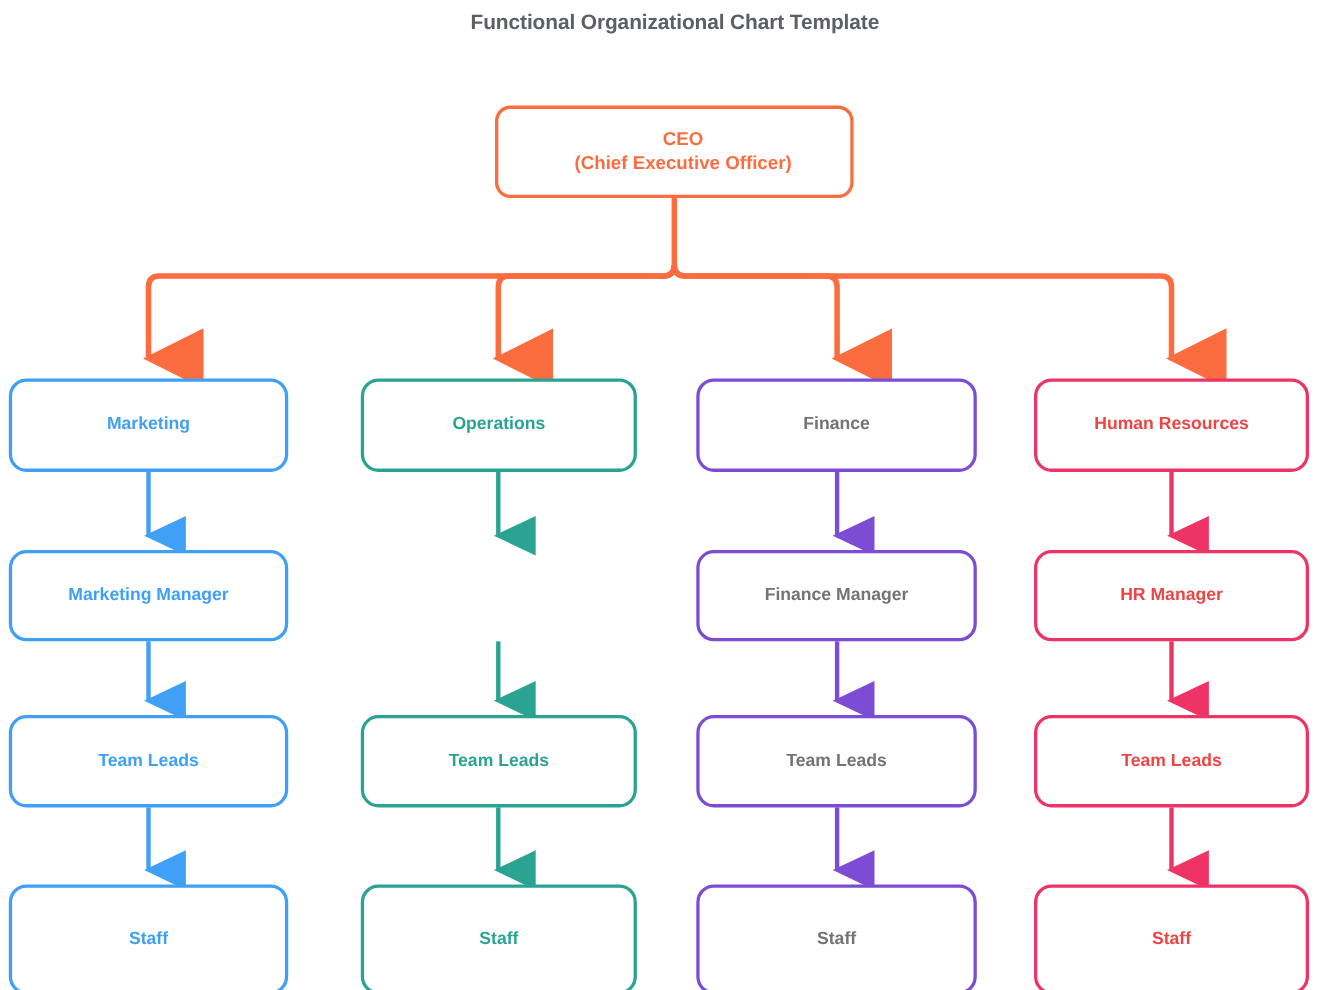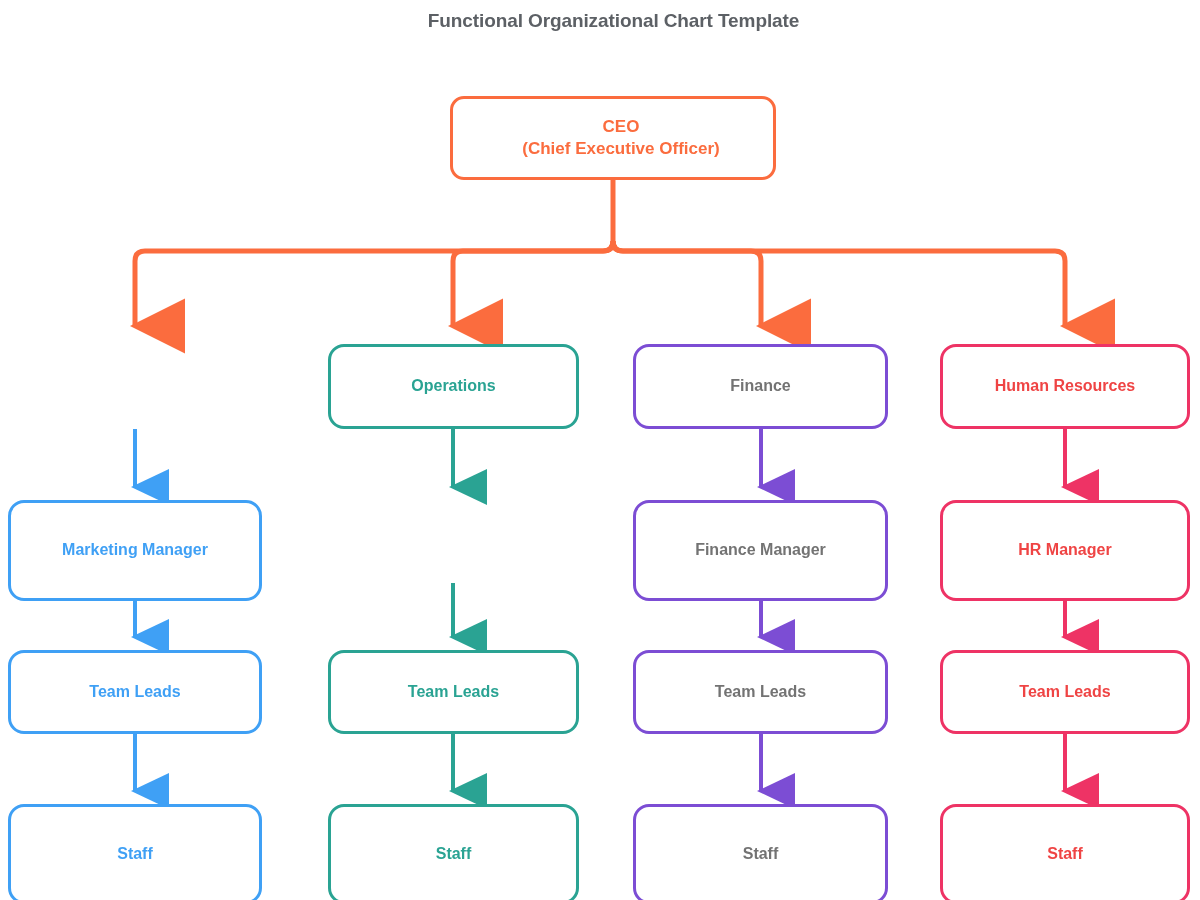--- a/index.html
+++ b/index.html
@@ -53,21 +53,21 @@
   .node-root .l2 { display: block; }
 
   
   .col-0 { left: 8px;   width: 254px; }
   .col-1 { left: 328px; width: 251px; }
   .col-2 { left: 633px; width: 255px; }
   .col-3 { left: 940px; width: 250px; }
 
   
   .row-0 { top: 344px; height: 85px; }
-  .row-1 { top: 500px; height: 101px; }
+  .row-1 { top: 500px; height: 83px; }
   .row-2 { top: 650px; height: 84px; }
   .row-3 { top: 804px; height: 100px; }
 
   .node-lvl {
     border-width: 3px;
     font-size: 16px;
   }
   .node-lvl.dept { font-size: 16px; }
 
   
@@ -126,20 +126,23 @@
     <path d="M1065,734 L1065,791" fill="none" stroke="#ee3365" stroke-width="4" marker-end="url(#ah-pink)"></path>
   </svg>
 
   <div class="node node-root">
     <div>
       <span class="l1">CEO</span>
       <span class="l2">(Chief Executive Officer)</span>
     </div>
   </div>
 
+  <div class="node node-lvl dept theme-blue col-0 row-0">
+    <span>Marketing</span>
+  </div>
   <div class="node node-lvl theme-blue col-0 row-1">
     <span>Marketing Manager</span>
   </div>
   <div class="node node-lvl theme-blue col-0 row-2">
     <span>Team Leads</span>
   </div>
   <div class="node node-lvl theme-blue col-0 row-3">
     <span>Staff</span>
   </div>
 

